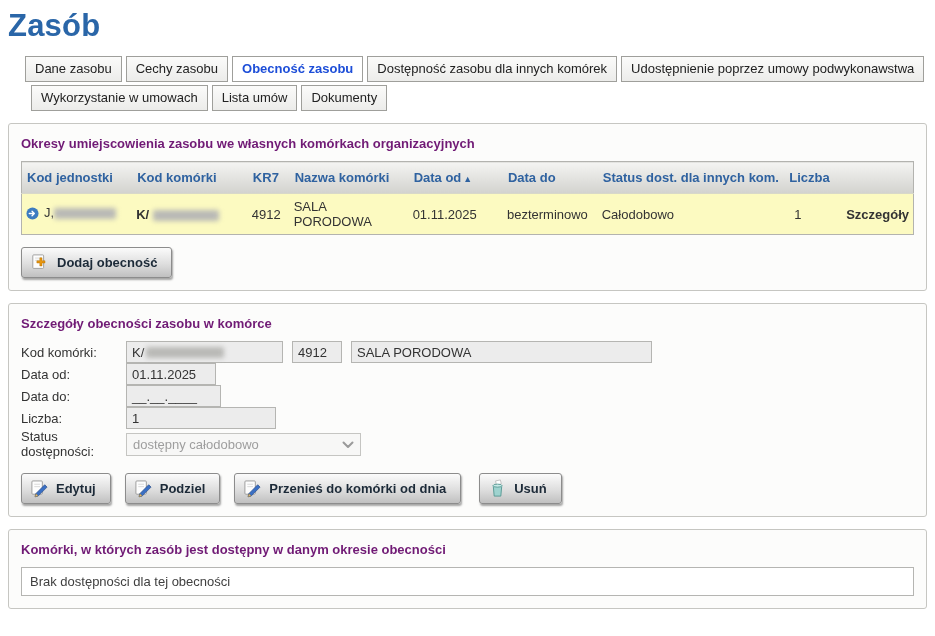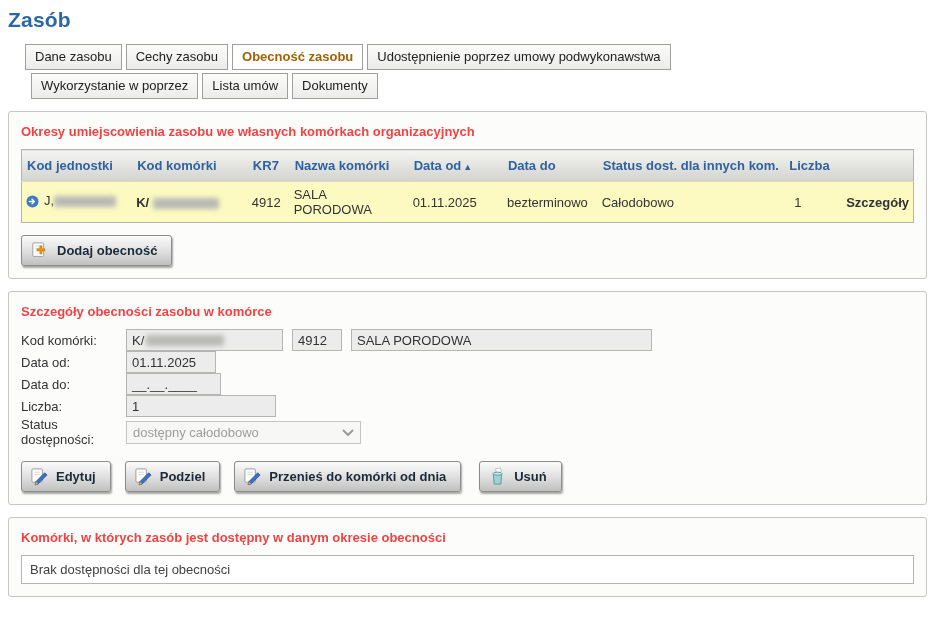--- a/index.html
+++ b/index.html
@@ -1,32 +1,32 @@
 <!DOCTYPE html>
 <html><head>
 <meta charset="utf-8">
 <style>
   * { margin:0; padding:0; box-sizing:border-box; }
   html,body { width:935px; height:636px; background:#fff; font-family:"Liberation Sans","DejaVu Sans",sans-serif; font-size:13px; color:#333; overflow:hidden; }
   .page { padding:8px 8px 0 8px; }
 
   
-  .page-title { color:#2a66a8; font-size:21px; font-weight:bold; letter-spacing:.2px; }
+  .page-title { color:#2a66a8; font-size:31px; font-weight:bold; letter-spacing:.2px; }
   .page-subtitle { color:#7b9fd0; font-size:14px; margin-top:5px; }
 
   
   .tabs { margin:12px 0 0 17px; }
   .tab-row { display:flex; gap:4px; margin-bottom:3px; }
   .tab-row.second { margin-left:6px; }
   .tab { border:1px solid #9f9f9b; background:linear-gradient(#fbfbfa,#ececea); padding:4px 9px 5px 9px; color:#222; cursor:pointer; white-space:nowrap; }
-  .tab.active { background:#fff; color:#a16207; font-weight:bold; }
+  .tab.active { background:#fff; color:#1d4ed8; font-weight:bold; }
 
   
   .box { border:1px solid #c6c6c2; background:#fcfcfb; border-radius:3px; margin:12px 0 0 0; padding:12px; }
-  .box-title { color:#ef4444; font-weight:bold; margin-bottom:10px; }
+  .box-title { color:#701a75; font-weight:bold; margin-bottom:10px; }
 
   
   table.grid { width:100%; border-collapse:collapse; border:1px solid #b3b3af; background:#fff; }
   table.grid th { background:linear-gradient(#f4f4f2,#d2d2ce); color:#2f62a0; font-weight:bold; text-align:left; padding:8px 5px; font-size:13px; }
   table.grid td { padding:5px 4px; background:#fcfac1; border-top:1px solid #d8d8c9; }
   .cell-bold { font-weight:bold; }
   .cell-right { text-align:right; }
   .sort-arrow { color:#2f62a0; font-size:9px; margin-left:2px; }
 
   .row-arrow { display:inline-block; vertical-align:-3px; margin-right:5px; }
@@ -53,24 +53,25 @@
 
 <div class="page">
 
   <div class="page-title">Zasób</div>
 
   <div class="tabs">
     <div class="tab-row">
       <div class="tab">Dane zasobu</div>
       <div class="tab">Cechy zasobu</div>
       <div class="tab active">Obecność zasobu</div>
+      <div class="tab">Dostępność zasobu dla innych komórek</div>
       <div class="tab">Udostępnienie poprzez umowy podwykonawstwa</div>
     </div>
     <div class="tab-row second">
-      <div class="tab">Wykorzystanie w poprzez</div>
+      <div class="tab">Wykorzystanie w umowach</div>
       <div class="tab">Lista umów</div>
       <div class="tab">Dokumenty</div>
     </div>
   </div>
 
   <div class="box">
     <div class="box-title">Okresy umiejscowienia zasobu we własnych komórkach organizacyjnych</div>
 
     <table class="grid">
       <colgroup>

